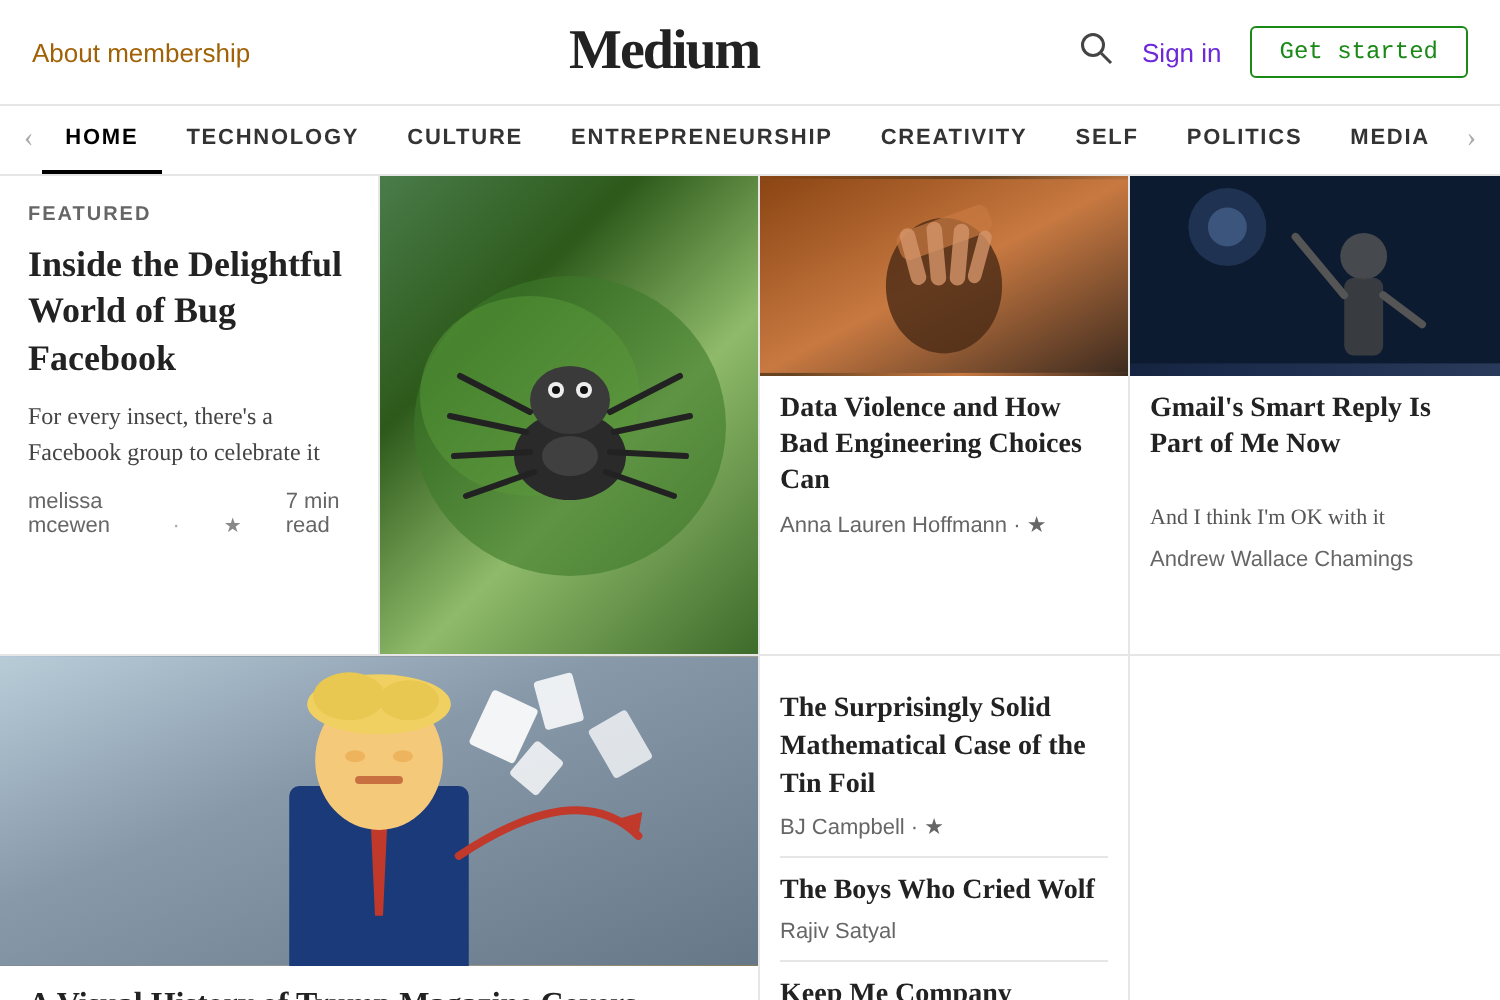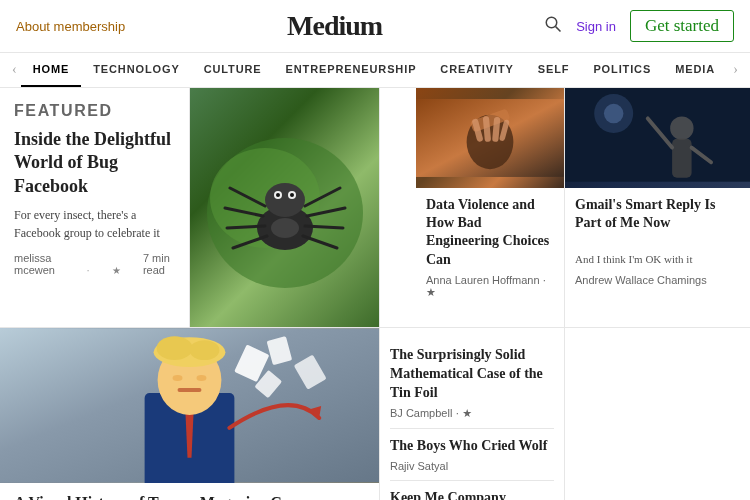--- a/index.html
+++ b/index.html
@@ -4,50 +4,50 @@
   <style>
     * { box-sizing: border-box; margin: 0; padding: 0; }
     body { font-family: Georgia, 'Times New Roman', serif; background: #fff; width: 750px; overflow-x: hidden; font-size: 14px; color: #222; }
     
     
     .topbar { display: flex; align-items: center; justify-content: space-between; padding: 10px 16px; border-bottom: 1px solid #e6e6e6; }
     .topbar-left { font-size: 13px; color: #a16207; font-family: Arial, sans-serif; }
     .topbar-center { font-size: 28px; font-weight: 700; font-family: Georgia, serif; letter-spacing: -1px; }
     .topbar-right { display: flex; align-items: center; gap: 14px; }
     .signin-link { font-size: 13px; color: #6d28d9; font-family: Arial, sans-serif; text-decoration: none; }
-    .get-started-btn { border: 1.5px solid #1a8917; color: #1a8917; padding: 5px 14px; font-size: 17px; border-radius: 3px; background: #fff; cursor: pointer; font-family: Liberation Serif, serif; }
+    .get-started-btn { border: 1.5px solid #1a8917; color: #1a8917; padding: 5px 14px; font-size: 12px; border-radius: 3px; background: #fff; cursor: pointer; font-family: Liberation Mono, monospace; }
     .search-icon-wrap { cursor: pointer; }
 
     
     .nav { display: flex; align-items: center; padding: 0 8px; border-bottom: 1px solid #e6e6e6; overflow: hidden; }
     .nav-arrow { font-size: 14px; color: #aaa; cursor: pointer; padding: 0 4px; }
     .nav-items { display: flex; gap: 0; overflow: hidden; }
     .nav-item { font-size: 11px; font-family: Arial, sans-serif; font-weight: 700; letter-spacing: 0.08em; text-transform: uppercase; color: #333; padding: 10px 12px; cursor: pointer; white-space: nowrap; }
     .nav-item.active { color: #000; border-bottom: 2px solid #000; }
 
     
     .content { display: grid; grid-template-columns: 190px 190px 1fr 1fr; gap: 0; }
 
     
-    .featured-label { font-size: 16px; font-family: Arial, sans-serif; font-weight: 700; letter-spacing: 0.1em; text-transform: uppercase; color: #666; margin-bottom: 8px; }
+    .featured-label { font-size: 10px; font-family: Arial, sans-serif; font-weight: 700; letter-spacing: 0.1em; text-transform: uppercase; color: #666; margin-bottom: 8px; }
 
     
     .col-featured-text { padding: 14px 14px 10px 14px; border-right: 1px solid #e6e6e6; border-bottom: 1px solid #e6e6e6; }
     .featured-title { font-size: 18px; font-weight: 700; line-height: 1.3; margin-bottom: 8px; }
     .featured-desc { font-size: 12px; color: #444; line-height: 1.5; margin-bottom: 10px; }
     .featured-meta { font-size: 11px; color: #666; font-family: Arial, sans-serif; display: flex; align-items: flex-end; gap: 22px; }
     .meta-dot { color: #aaa; }
     .star-icon { color: #888; font-size: 10px; }
 
     
     .col-spider { border-right: 1px solid #e6e6e6; border-bottom: 1px solid #e6e6e6; overflow: hidden; height: 240px; }
     .col-spider .img-placeholder { width: 100%; height: 100%; background: linear-gradient(135deg, #4a7c4a 0%, #2d5a1b 30%, #8fba6a 60%, #3d6b2a 100%); position: relative; display: flex; align-items: center; justify-content: center; }
 
     
-    .col-article-img-1 { border-right: 1px solid #e6e6e6; border-bottom: 1px solid #e6e6e6; padding-left: 36px; }
+    .col-article-img-1 { border-right: 1px solid #e6e6e6; border-bottom: 1px solid #e6e6e6; }
     .article-img-top { height: 100px; overflow: hidden; }
     .article-img-top .img-ph { width: 100%; height: 100%; background: linear-gradient(135deg, #8B4513 0%, #654321 40%, #c87941 70%, #3d2b1f 100%); display: flex; align-items: center; justify-content: center; }
     .article-text-pad { padding: 8px 10px; }
     .article-title { font-size: 14px; font-weight: 700; line-height: 1.3; margin-bottom: 5px; }
     .article-desc { font-size: 11px; color: #555; line-height: 1.45; margin-bottom: 6px; margin-top: 20px; }
     .article-meta { font-size: 11px; color: #666; font-family: Arial, sans-serif; }
 
     
     .col-article-img-2 { border-bottom: 1px solid #e6e6e6; }
     .article-img-top-2 { height: 100px; overflow: hidden; }

